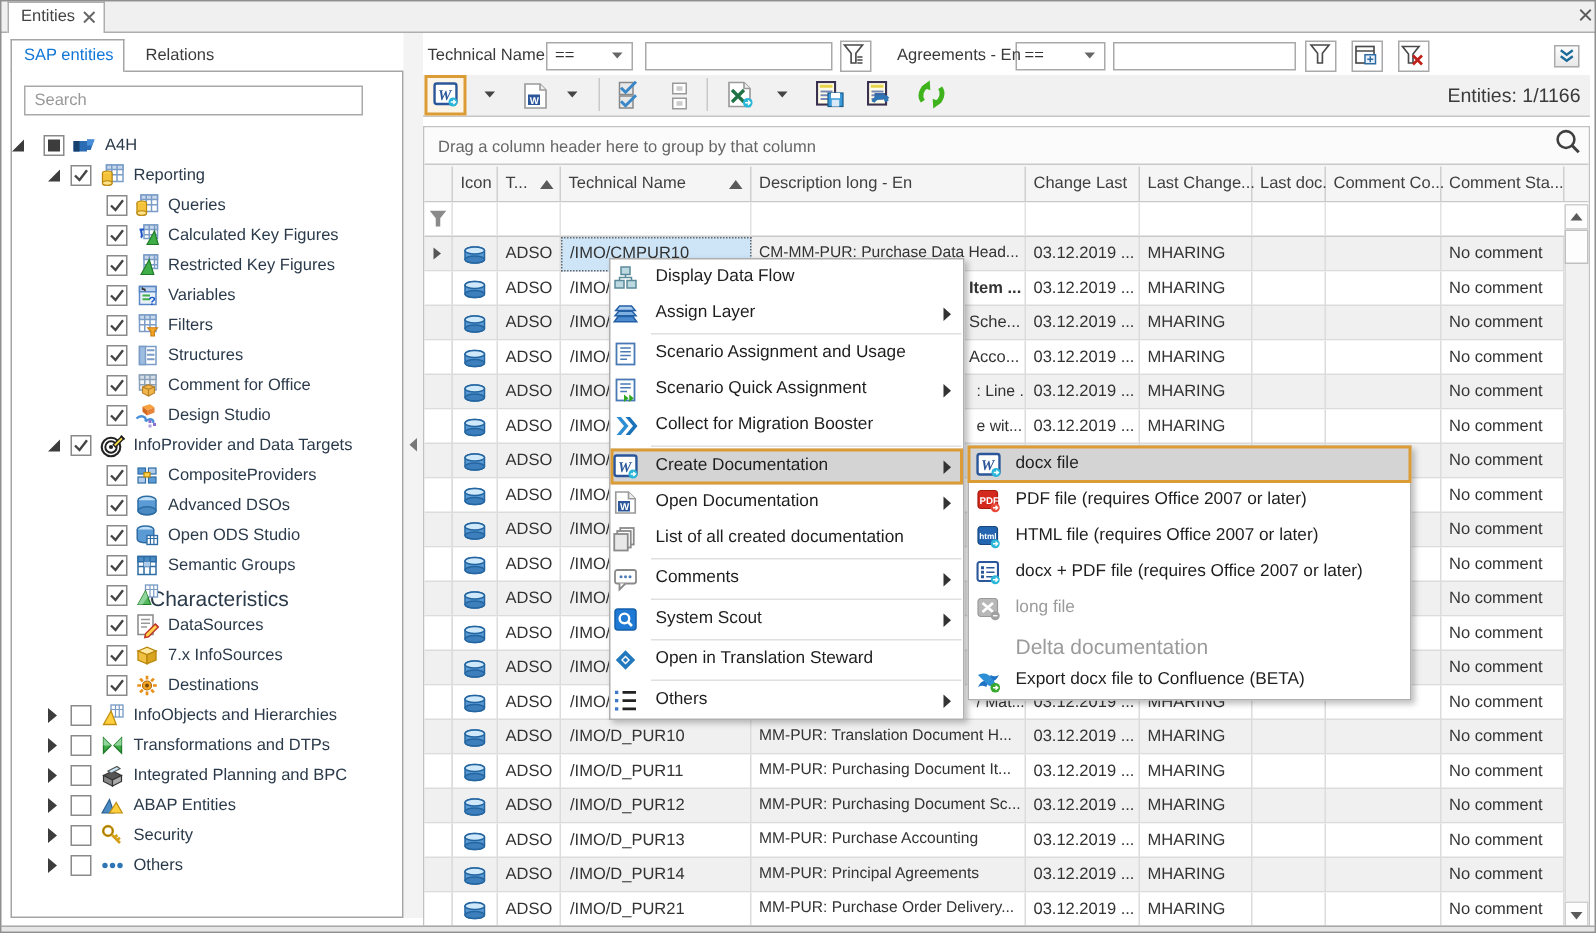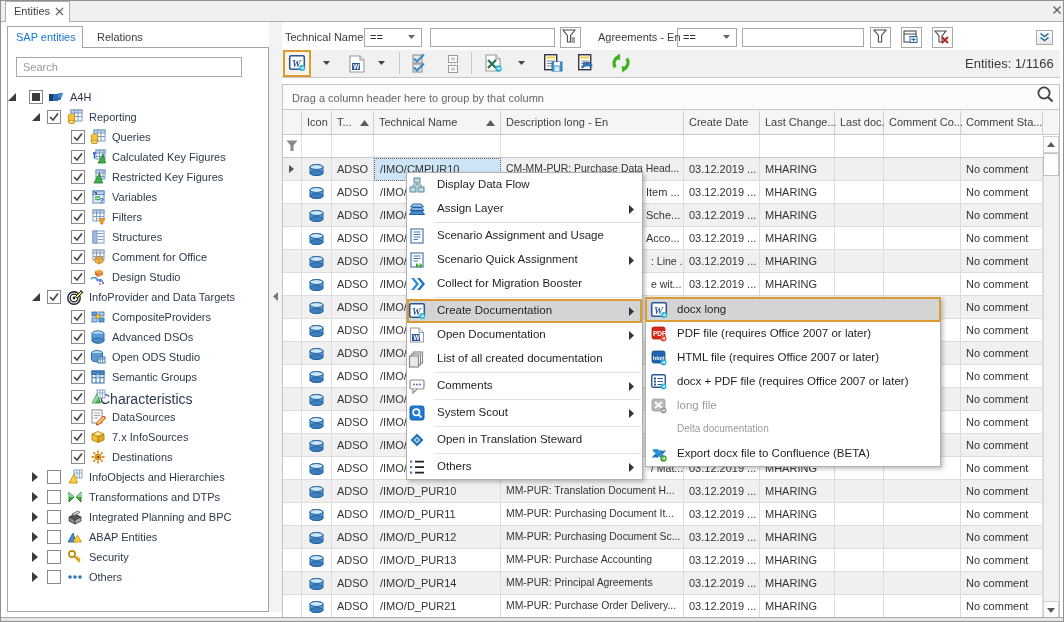--- a/index.html
+++ b/index.html
@@ -433,21 +433,21 @@
 <div class="ab" style="left:283px;top:110px;width:776px;height:25px;background:#f5f5f5;border-bottom:1px solid #c9c9c9"></div>
 <div class="ab" style="left:331px;top:111px;width:1px;height:23px;background:#cfcfcf"></div>
 <div class="tx" style="left:307px;top:116px;font-size:11px;color:#404040;">Icon</div>
 <div class="ab" style="left:373px;top:111px;width:1px;height:23px;background:#cfcfcf"></div>
 <div class="tx" style="left:337px;top:116px;font-size:11px;color:#404040;">T...</div>
 <div class="ab" style="left:500px;top:111px;width:1px;height:23px;background:#cfcfcf"></div>
 <div class="tx" style="left:379px;top:116px;font-size:11px;color:#404040;">Technical Name</div>
 <div class="ab" style="left:683px;top:111px;width:1px;height:23px;background:#cfcfcf"></div>
 <div class="tx" style="left:506px;top:116px;font-size:11px;color:#404040;">Description long - En</div>
 <div class="ab" style="left:759px;top:111px;width:1px;height:23px;background:#cfcfcf"></div>
-<div class="tx" style="left:689px;top:116px;font-size:11px;color:#404040;">Create Date</div>
+<div class="tx" style="left:689px;top:116px;font-size:11px;color:#404040;">Change Last</div>
 <div class="ab" style="left:834px;top:111px;width:1px;height:23px;background:#cfcfcf"></div>
 <div class="tx" style="left:765px;top:116px;font-size:11px;color:#404040;">Last Change...</div>
 <div class="ab" style="left:883px;top:111px;width:1px;height:23px;background:#cfcfcf"></div>
 <div class="tx" style="left:840px;top:116px;font-size:11px;color:#404040;">Last doc.</div>
 <div class="ab" style="left:960px;top:111px;width:1px;height:23px;background:#cfcfcf"></div>
 <div class="tx" style="left:889px;top:116px;font-size:11px;color:#404040;">Comment Co...</div>
 <div class="ab" style="left:1042px;top:111px;width:1px;height:23px;background:#cfcfcf"></div>
 <div class="tx" style="left:966px;top:116px;font-size:11px;color:#404040;">Comment Sta...</div>
 <div class="ab" style="left:301px;top:111px;width:1px;height:23px;background:#cfcfcf"></div>
 <svg class="ab" style="left:360px;top:120px" width="9" height="6" viewBox="0 0 9 6">
@@ -511,21 +511,21 @@
 <div class="ab" style="left:1042px;top:181px;width:1px;height:23px;background:#dcdcdc"></div>
 <div class="ab" style="left:301px;top:181px;width:1px;height:23px;background:#dcdcdc"></div>
 <svg class="ab" style="left:309px;top:187px" width="15" height="12" viewBox="0 0 15 12">
     <ellipse cx="7.5" cy="3" rx="6.5" ry="2.4" fill="#cfe8fa" stroke="#2365a0" stroke-width="1"></ellipse>
     <path d="M1 3 V9 A6.5 2.4 0 0 0 14 9 V3" fill="#5b9bd5" stroke="#2365a0" stroke-width="1"></path>
     <ellipse cx="7.5" cy="9" rx="6.5" ry="2.4" fill="#3d7fbc" stroke="#2365a0" stroke-width="1"></ellipse>
     <ellipse cx="7.5" cy="3" rx="6.5" ry="2.4" fill="#cfe8fa" stroke="#2365a0" stroke-width="1"></ellipse>
   </svg>
 <div class="tx" style="left:337px;top:186px;font-size:11px;color:#333;">ADSO</div>
 <div class="tx" style="left:380px;top:186px;font-size:11px;color:#333;">/IMO/CMPUR11</div>
-<div class="tx" style="left:646px;top:186px;font-size:11px;color:#333;">Item ...</div>
+<div class="tx" style="left:646px;top:186px;font-size:11px;color:#333;font-weight:bold;">Item ...</div>
 <div class="tx" style="left:689px;top:186px;font-size:11px;color:#333;">03.12.2019 ...</div>
 <div class="tx" style="left:765px;top:186px;font-size:11px;color:#333;">MHARING</div>
 <div class="tx" style="left:966px;top:186px;font-size:11px;color:#333;">No comment</div>
 <div class="ab" style="left:283px;top:204px;width:760px;height:23px;background:#f0f0f0;border-bottom:1px solid #dcdcdc"></div>
 <div class="ab" style="left:301px;top:204px;width:1px;height:23px;background:#dcdcdc"></div>
 <div class="ab" style="left:331px;top:204px;width:1px;height:23px;background:#dcdcdc"></div>
 <div class="ab" style="left:373px;top:204px;width:1px;height:23px;background:#dcdcdc"></div>
 <div class="ab" style="left:500px;top:204px;width:1px;height:23px;background:#dcdcdc"></div>
 <div class="ab" style="left:683px;top:204px;width:1px;height:23px;background:#dcdcdc"></div>
 <div class="ab" style="left:759px;top:204px;width:1px;height:23px;background:#dcdcdc"></div>
@@ -1080,21 +1080,21 @@
 <style>svg{z-index:12}</style>
 <div class="ab" style="left:645px;top:297px;width:296px;height:170px;background:#fff;border:1px solid #b0b0b0;box-shadow:2px 2px 4px rgba(0,0,0,0.25);z-index:13"></div>
 <div class="ab" style="left:645px;top:297px;width:296px;height:25px;background:#d4d4d4;border:2px solid #db9c35;z-index:14"></div>
 <svg class="ab" style="left:651px;top:302px" width="16" height="16" viewBox="0 0 16 16">
     <rect x="0.7" y="0.7" width="14.6" height="13.6" rx="1.5" fill="#fff" stroke="#2b579a" stroke-width="1.6"></rect>
     <text x="3" y="11.5" font-size="10" font-weight="bold" font-style="italic" fill="#2b579a" font-family="Liberation Serif">W</text>
     <circle cx="13" cy="13" r="3" fill="#29b6d8"></circle>
     <path d="M11.5 13 L14.5 13 M13.2 11.7 L14.6 13 L13.2 14.3" stroke="#fff" stroke-width="0.9" fill="none"></path>
   </svg>
 <style></style>
-<div class="tx" style="left:677px;top:303px;font-size:11.5px;color:#1e1e1e;z-index:15">docx long</div>
+<div class="tx" style="left:677px;top:303px;font-size:11.5px;color:#1e1e1e;z-index:15">docx file</div>
 <svg class="ab" style="left:651px;top:326px" width="16" height="16" viewBox="0 0 16 16">
     <rect x="1" y="1" width="13" height="12" rx="2" fill="#d42a1e" stroke="#a81a10" stroke-width="0.8"></rect>
     <text x="2" y="10" font-size="6.5" font-weight="bold" fill="#fff" font-family="Liberation Sans">PDF</text>
     <circle cx="12.5" cy="12.5" r="3" fill="#e84a3a"></circle>
     <path d="M11 12.5 L14 12.5 M12.7 11.2 L14.1 12.5 L12.7 13.8" stroke="#fff" stroke-width="0.9" fill="none"></path>
   </svg>
 <style></style>
 <div class="tx" style="left:677px;top:327px;font-size:11.5px;color:#1e1e1e;z-index:15">PDF file (requires Office 2007 or later)</div>
 <svg class="ab" style="left:651px;top:350px" width="16" height="16" viewBox="0 0 16 16">
     <rect x="1" y="1" width="13" height="12" rx="2" fill="#2365b0" stroke="#17477e" stroke-width="0.8"></rect>
@@ -1118,21 +1118,21 @@
 <style></style>
 <div class="tx" style="left:677px;top:375px;font-size:11.5px;color:#1e1e1e;z-index:15">docx + PDF file (requires Office 2007 or later)</div>
 <svg class="ab" style="left:651px;top:398px" width="16" height="16" viewBox="0 0 16 16">
     <rect x="1" y="1" width="13" height="12" rx="2" fill="#b8b8b8" stroke="#9a9a9a" stroke-width="0.8"></rect>
     <path d="M4 4 L11 10 M11 4 L4 10" stroke="#fff" stroke-width="1.8"></path>
     <circle cx="12.5" cy="12.5" r="3" fill="#a0a0a0"></circle>
     <path d="M11 12.5 L14 12.5" stroke="#fff" stroke-width="0.9"></path>
   </svg>
 <style></style>
 <div class="tx" style="left:677px;top:399px;font-size:11.5px;color:#9b9b9b;z-index:15">long file</div>
-<div class="tx" style="left:677px;top:423px;font-size:10px;color:#9b9b9b;z-index:15">Delta documentation</div>
+<div class="tx" style="left:677px;top:423px;font-size:14px;color:#9b9b9b;z-index:15">Delta documentation</div>
 <svg class="ab" style="left:651px;top:446px" width="16" height="16" viewBox="0 0 16 16">
     <path d="M1 12 C3 8 5 7 8 8.5 L6.5 12 C4.5 10.8 3 11 1 12 Z" fill="#1f72c4"></path>
     <path d="M15 4 C13 8 11 9 8 7.5 L9.5 4 C11.5 5.2 13 5 15 4 Z" fill="#1f72c4"></path>
     <path d="M1 4 C5 2 8 3 10 6 L13 10 C11 12 8 12 6 9 Z" fill="#2e8fd5"></path>
     <circle cx="12.5" cy="12.5" r="3.2" fill="#3aa82e"></circle>
     <path d="M11 12.5 L14 12.5 M12.7 11.1 L14.2 12.5 L12.7 13.9" stroke="#fff" stroke-width="0.9" fill="none"></path>
   </svg>
 <style></style>
 <div class="tx" style="left:677px;top:447px;font-size:11.5px;color:#1e1e1e;z-index:15">Export docx file to Confluence (BETA)</div>
 <style>svg{z-index:15}</style>

